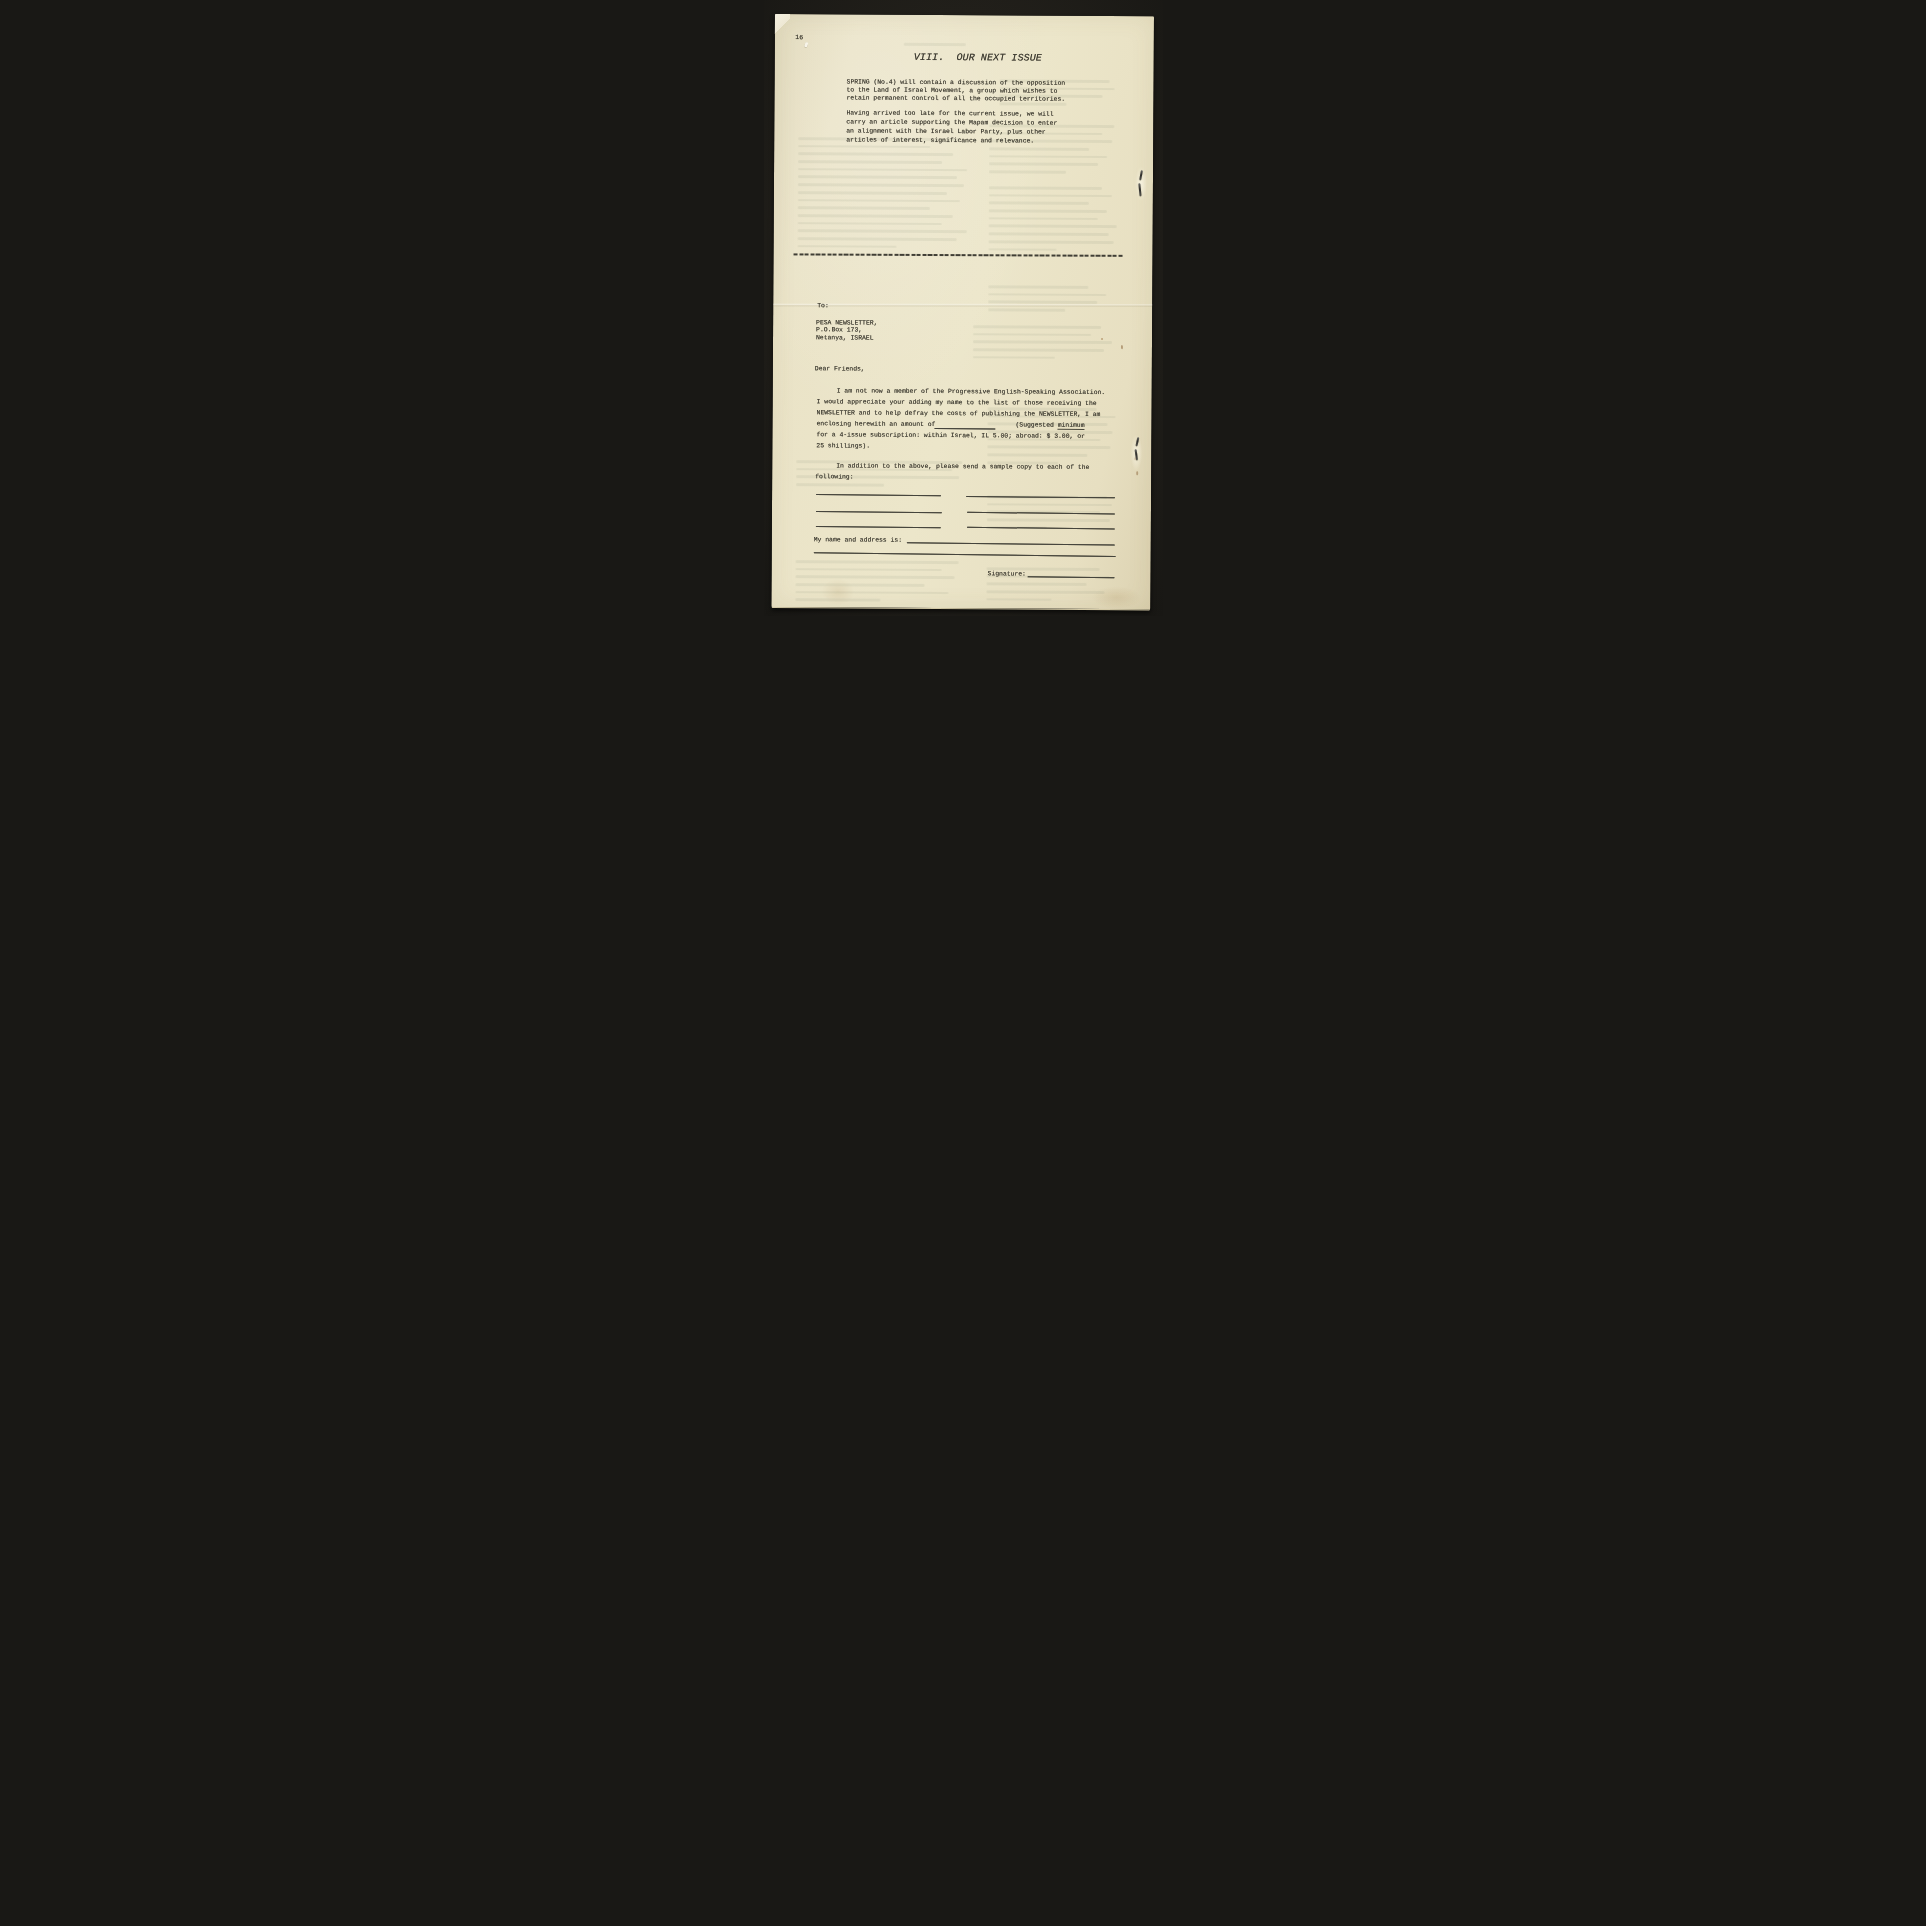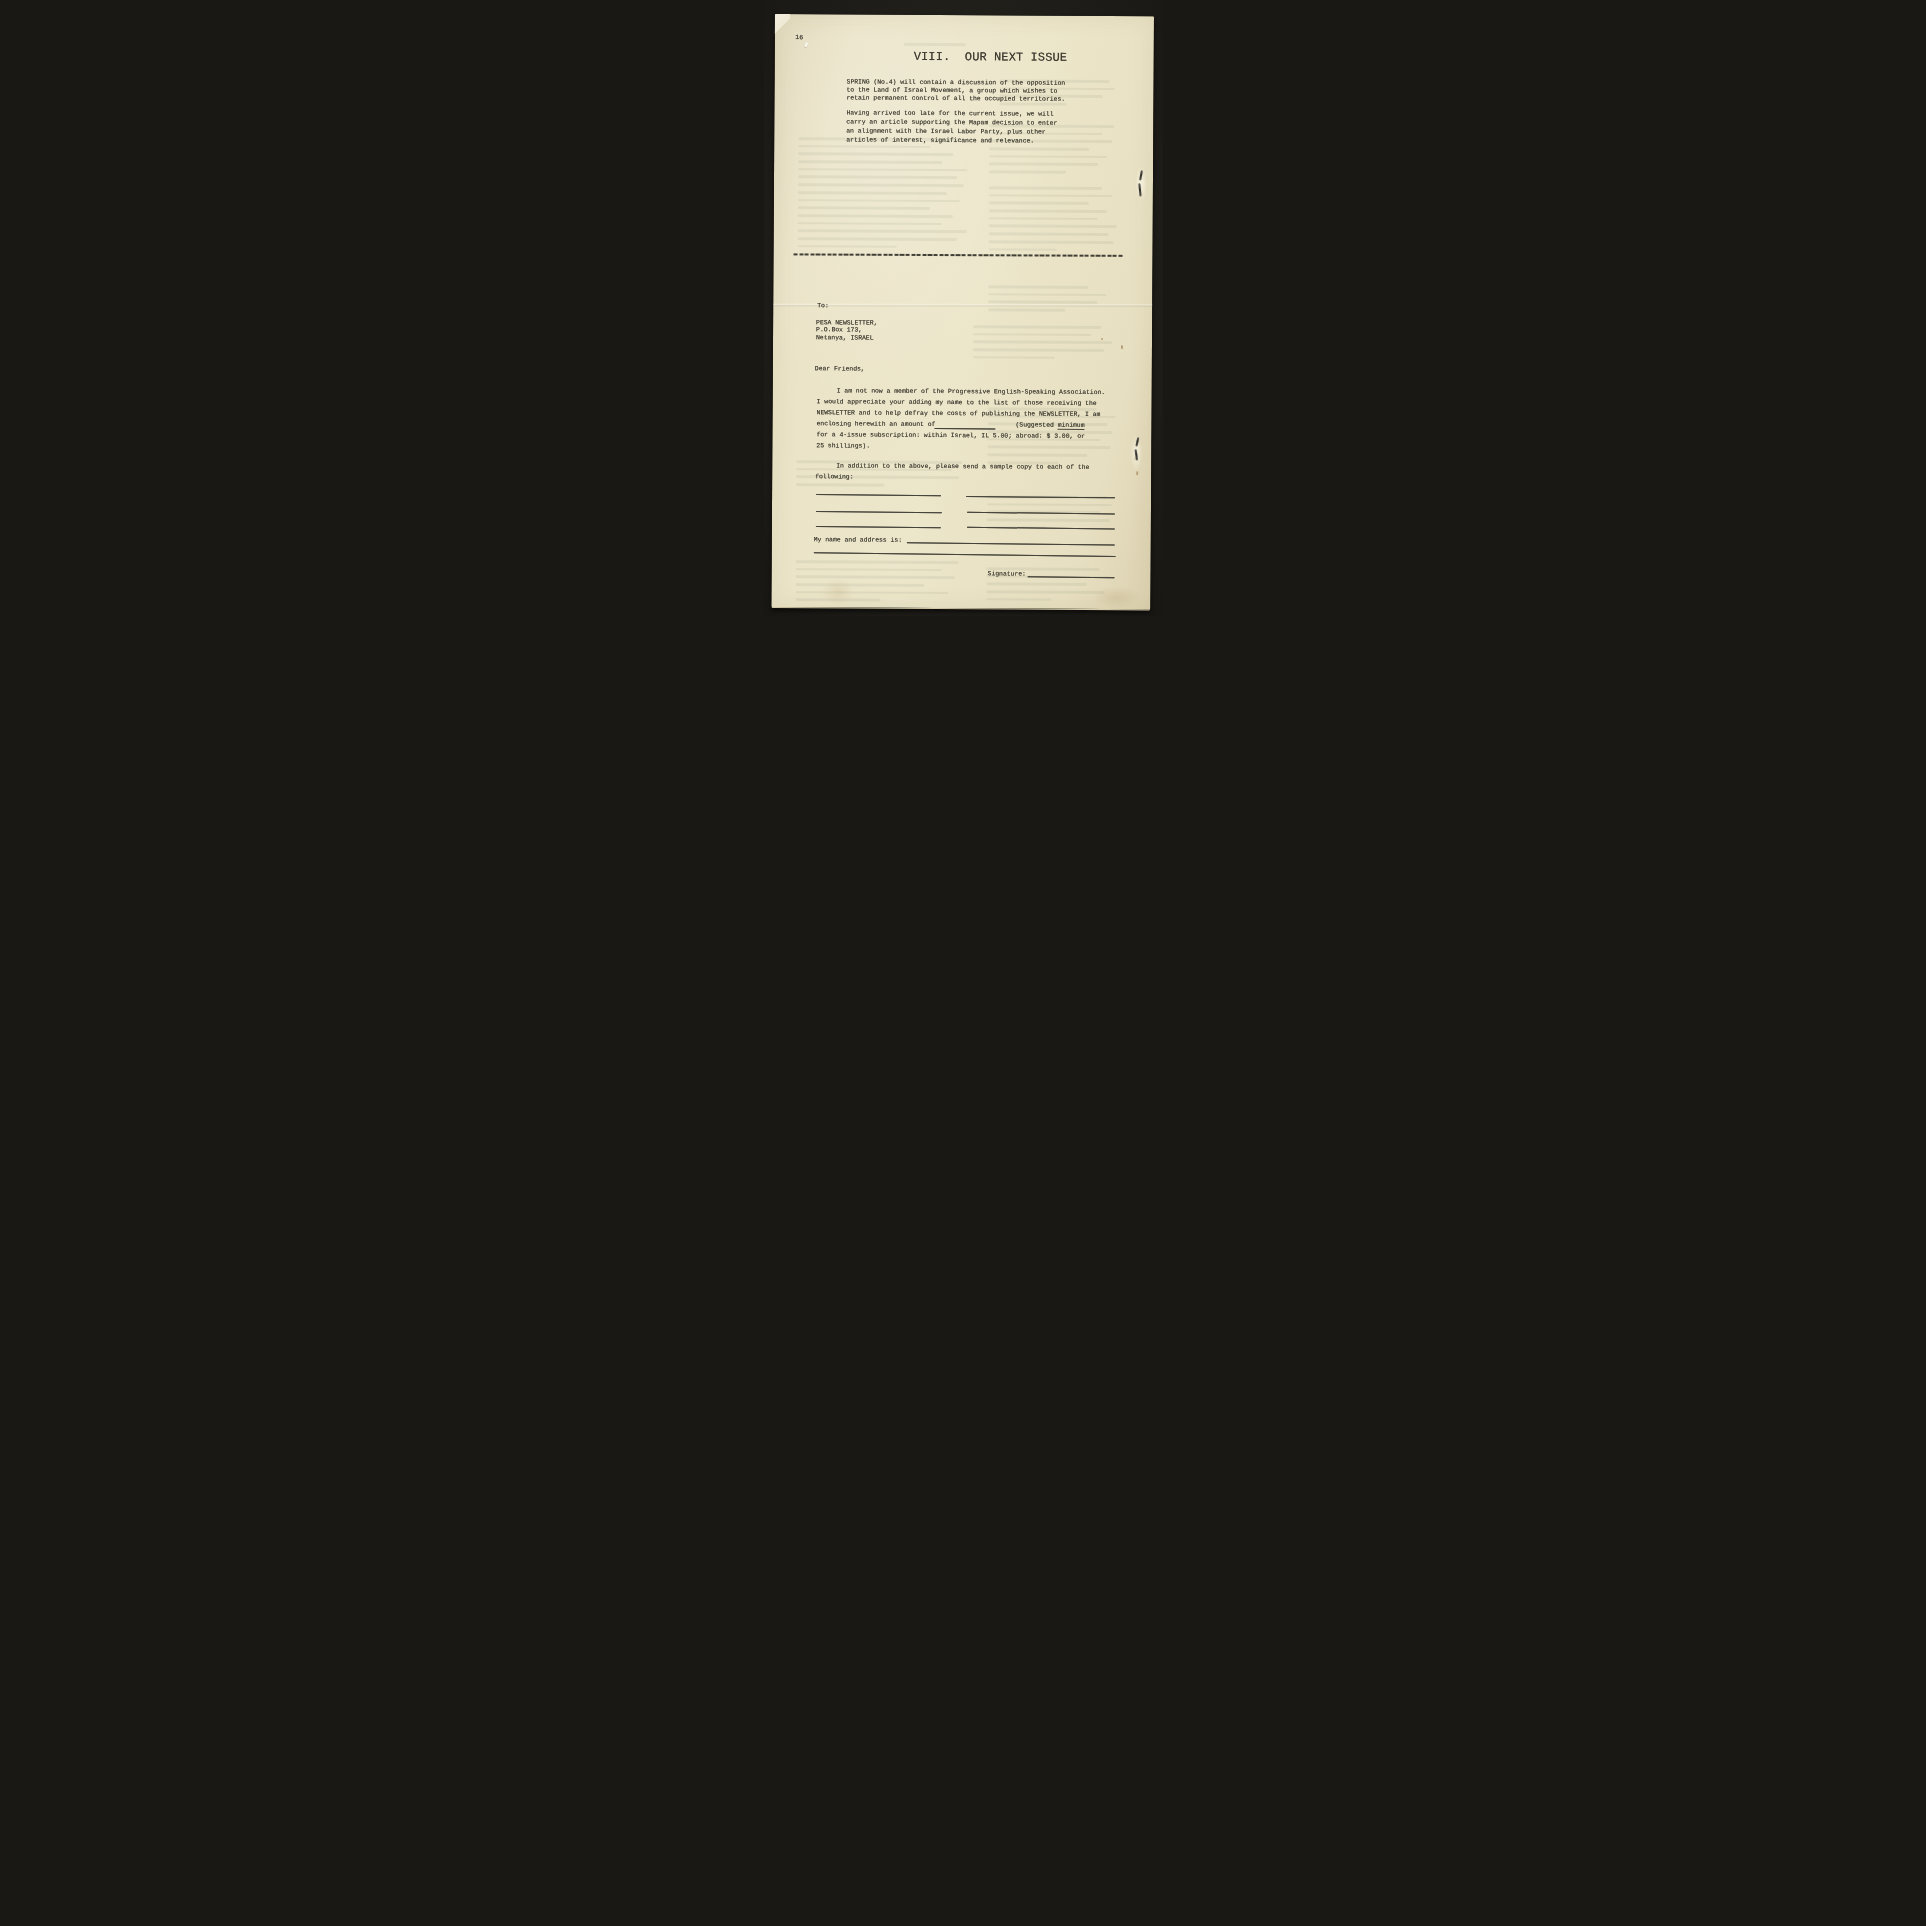--- a/index.html
+++ b/index.html
@@ -24,21 +24,21 @@
       inset 0 0 23px rgba(120,100,50,0.10);
     border-radius:1.2px;
   }
   .tx{
     position:absolute;
     color:#3c3a31;
     font-size:6.4px;line-height:7.3px;
     white-space:pre;
     text-shadow:0 0 0.4px rgba(58,55,42,0.55), 0.2px 0.2px 0 rgba(58,55,42,0.25);
   }
-  .title{font-size:12px;letter-spacing:0.1px;}
+  .title{font-style:italic;font-size:10px;letter-spacing:0.1px;}
   .rule{
     position:absolute;height:1.2px;background:#45443c;border-radius:0.8px;
     box-shadow:0 0 0.4px rgba(50,48,38,0.8);
   }
   .dashed{
     position:absolute;height:1.5px;
     background:repeating-linear-gradient(90deg,#403e35 0 4.2px,rgba(64,62,53,0) 4.2px 5.6px);
     filter:blur(0.1px);
   }
   .u{border-bottom:0.8px solid #4a483c;padding-bottom:0px;}

